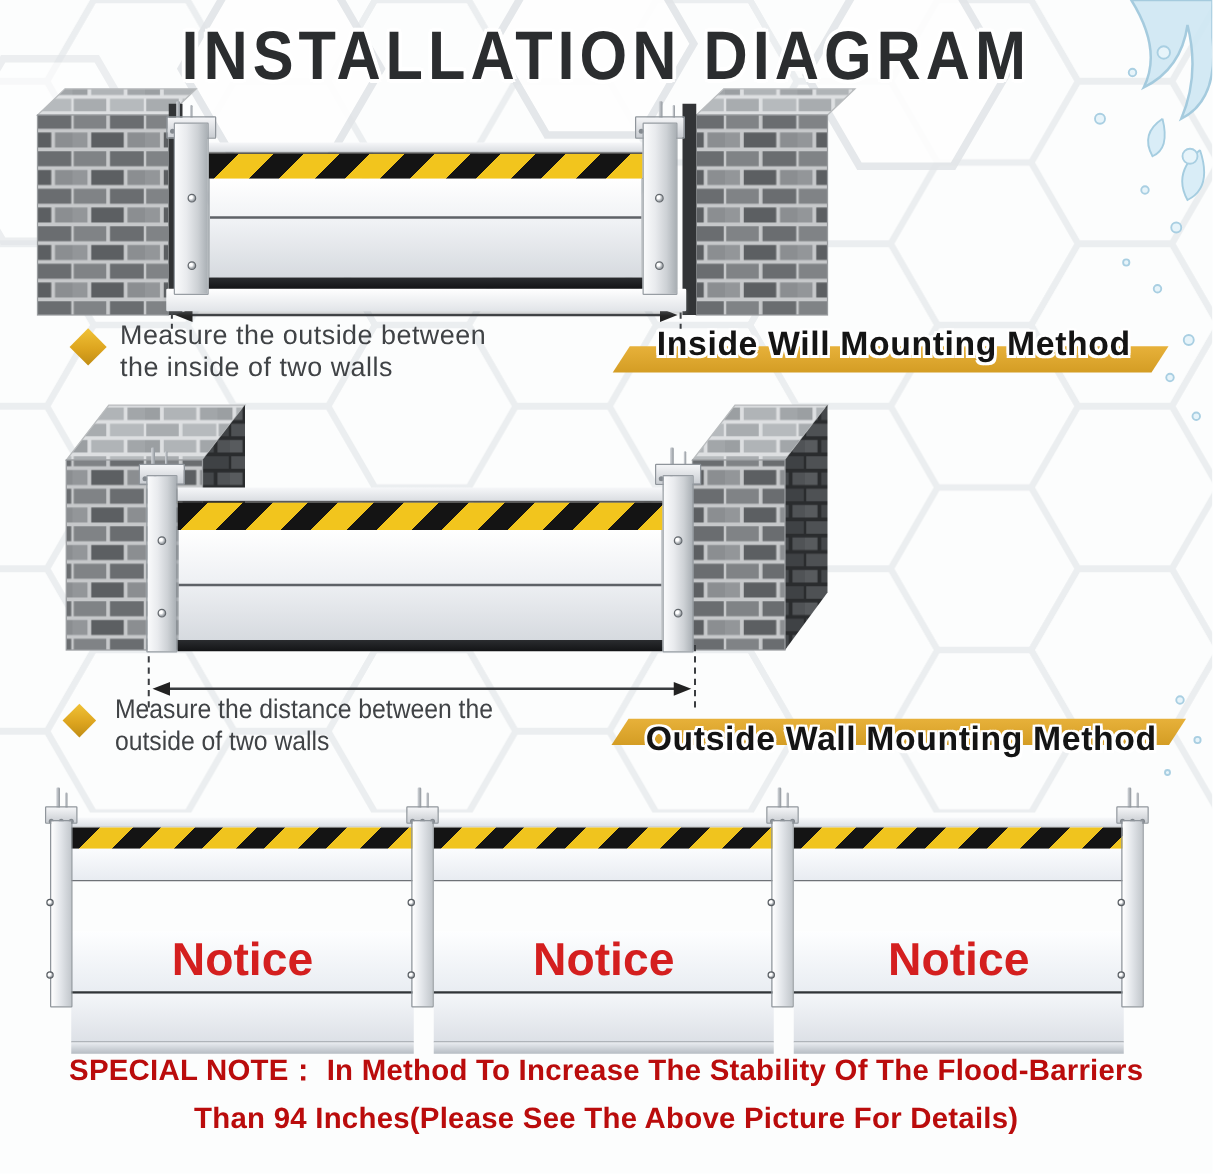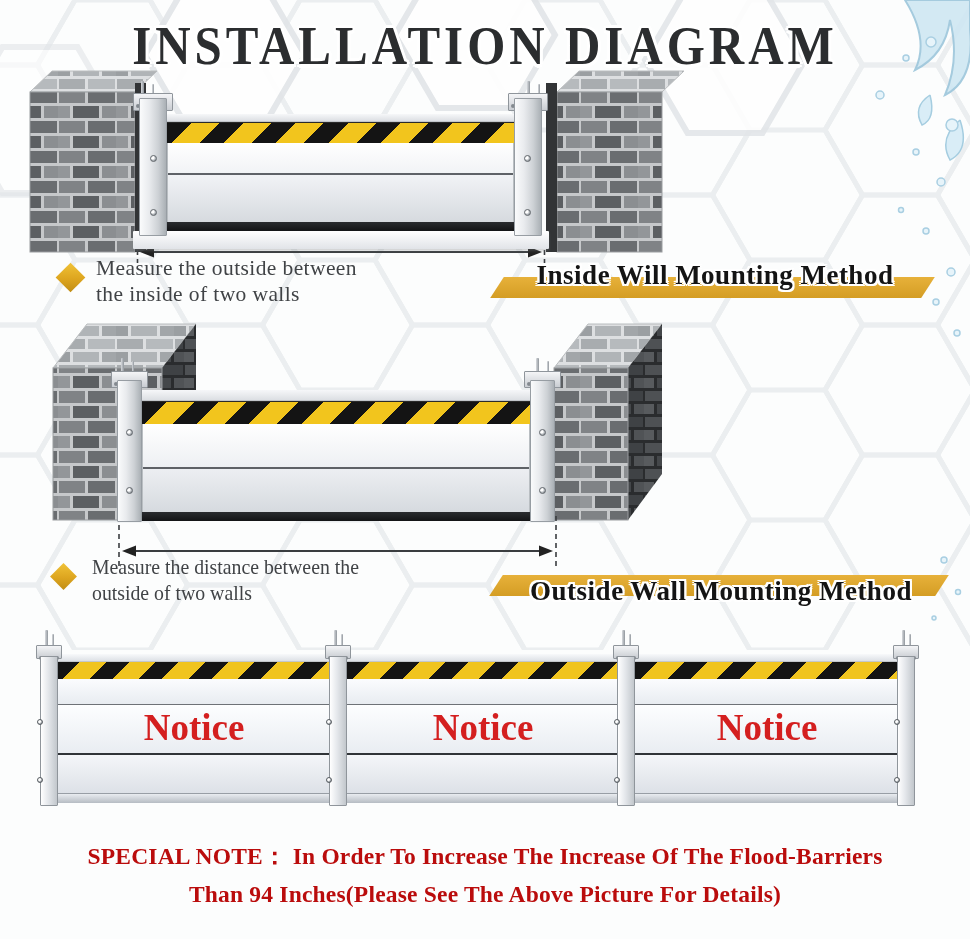--- a/index.html
+++ b/index.html
@@ -1,17 +1,17 @@
 <!DOCTYPE html>
 <html><head>
 <meta charset="utf-8">
 <style>
   html,body{margin:0;padding:0;}
   #page{position:relative;width:970px;height:939px;background:#fcfdfd;overflow:hidden;
-        font-family:Liberation Serif, serif;}
+        font-family:Liberation Sans, sans-serif;}
   .abs{position:absolute;}
 
   
   #title{left:0;top:14px;width:970px;text-align:center;
     font-size:49px;font-weight:700;letter-spacing:4px;color:#2b2d2f;
     transform:scaleY(1.12);transform-origin:top center;
     text-shadow:-2px -2px 0 #fff,2px -2px 0 #fff,-2px 2px 0 #fff,2px 2px 0 #fff,
                 0 -3px 0 #fff,0 3px 0 #fff,-3px 0 0 #fff,3px 0 0 #fff;}
 
   
@@ -47,21 +47,21 @@
   .bannertext{font-size:27px;font-weight:700;color:#141414;letter-spacing:.5px;white-space:nowrap;
     text-shadow:-2px -2px 0 #fff,2px -2px 0 #fff,-2px 2px 0 #fff,2px 2px 0 #fff,
                 0 -2px 0 #fff,0 2px 0 #fff,-2px 0 0 #fff,2px 0 0 #fff;}
 
   
   .bp{box-sizing:border-box;}
   .bp-rail{height:7px;background:linear-gradient(180deg,#f8f9fb,#dde1e6);border-bottom:1px solid #c3c7cb;}
   .bp-hz{height:17px;background:repeating-linear-gradient(135deg,#141414 0 16px,#f0c41e 16px 35px);}
   .bp-r1{height:25px;background:linear-gradient(180deg,#fbfcfe,#e8ecf1);border-bottom:1px solid #6e7277;}
   .bp-r2{height:48px;background:linear-gradient(180deg,#fdfeff,#e9edf2);border-bottom:2px solid #303438;
-         text-align:center;}
+         text-align:center;margin-top:40px;}
   .bp-r2 span{font-size:37px;line-height:46px;font-weight:700;color:#d41f1f;}
   .bp-r3{height:38px;background:linear-gradient(180deg,#f4f6f9,#dde1e7);border-bottom:1px solid #989ea5;}
   .bp-lip{height:9px;background:linear-gradient(180deg,#e9ecf0,#b6bcc3);}
   .post{background:linear-gradient(90deg,#ffffff 0%,#e4e7eb 45%,#c2c7cc 100%);
         border:1px solid #8f959b;border-radius:1px;box-sizing:border-box;}
   .sbolt{position:absolute;width:6px;height:6px;border-radius:50%;left:-4px;
          background:radial-gradient(circle at 35% 35%,#fff 0 30%,#9aa0a6 70%,#5f646a 100%);
          border:1px solid #595e63;box-sizing:border-box;}
 
   
@@ -292,17 +292,17 @@
 
   <div class="abs pin" style="left:902px;top:630px;width:3px;height:18px;"></div>
   <div class="abs pin" style="left:909px;top:634px;width:2px;height:14px;"></div>
   <div class="abs plate" style="left:893px;top:645px;width:26px;height:14px;text-align:center;"><span class="dot"></span><span class="dot"></span><span class="dot"></span></div>
   <div class="abs post" style="left:897px;top:656px;width:18px;height:150px;">
     <i class="sbolt" style="top:62px;"></i>
     <i class="sbolt" style="top:120px;"></i>
   </div>
 
   <div id="special" class="abs">
-    <div>SPECIAL NOTE：  In Order To Increase The Increase Of The Flood-Barriers</div>
+    <div>SPECIAL NOTE：  In Method To Increase The Stability Of The Flood-Barriers</div>
     <div>Than 94 Inches(Please See The Above Picture For Details)</div>
   </div>
 
 </div>
 
 </body></html>

